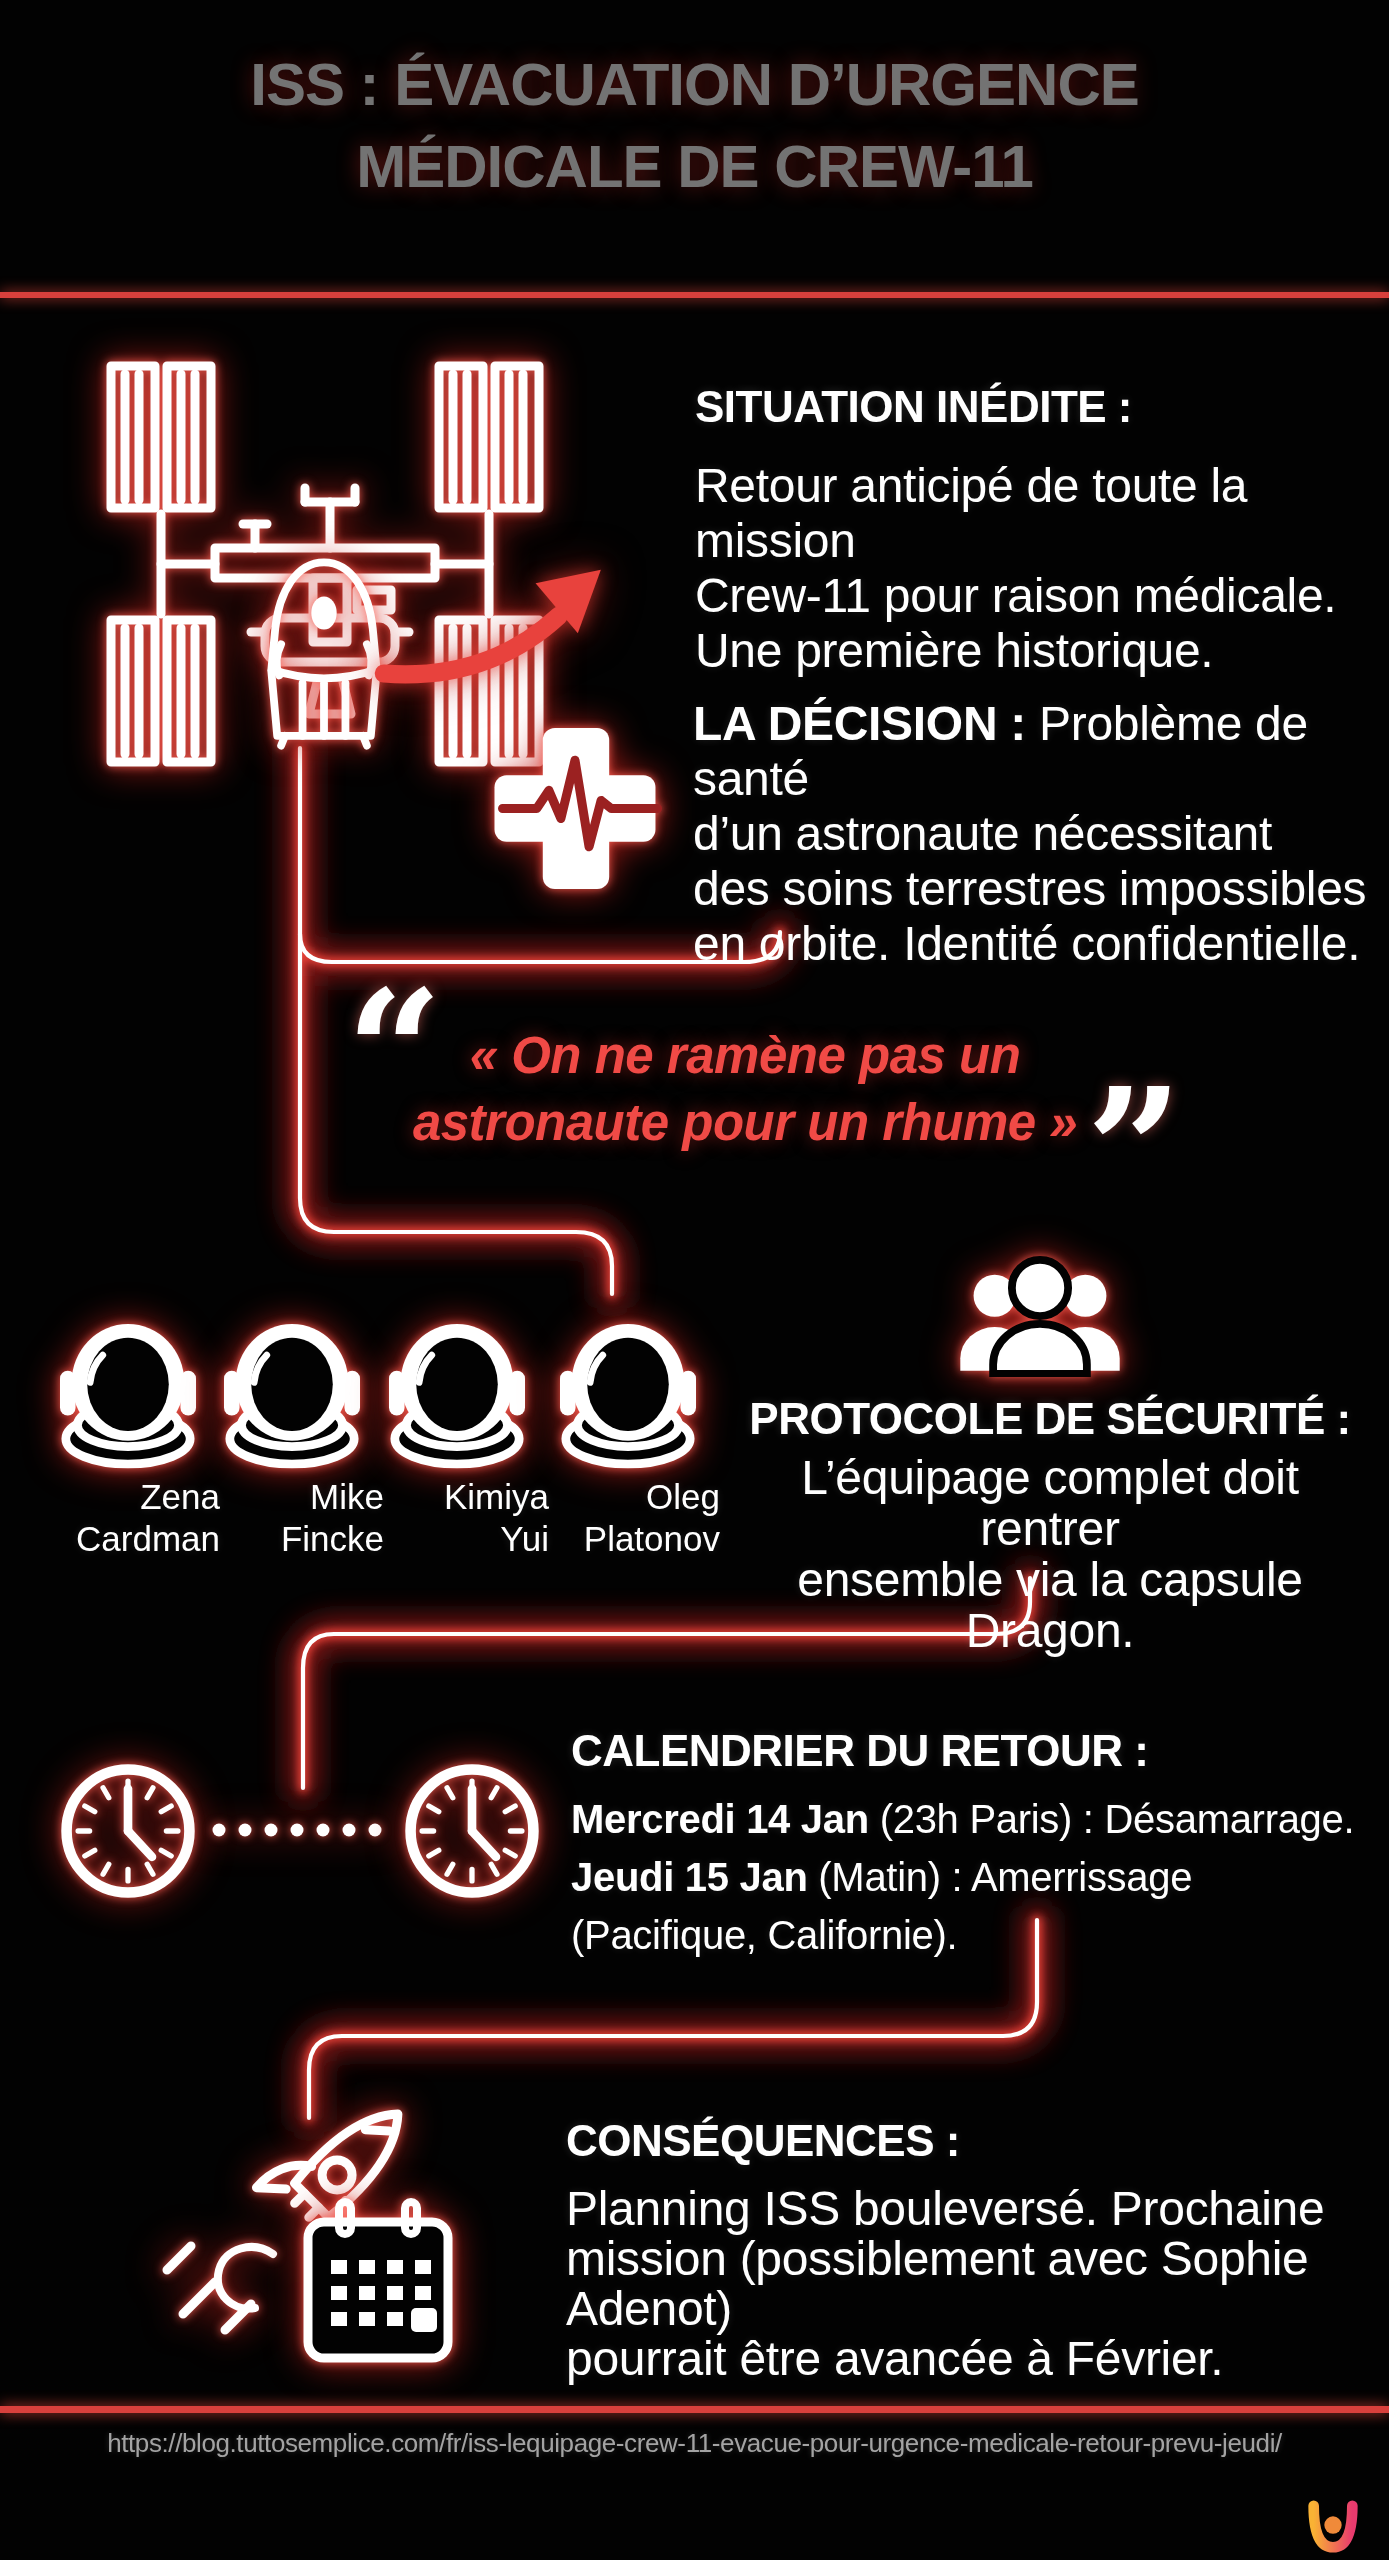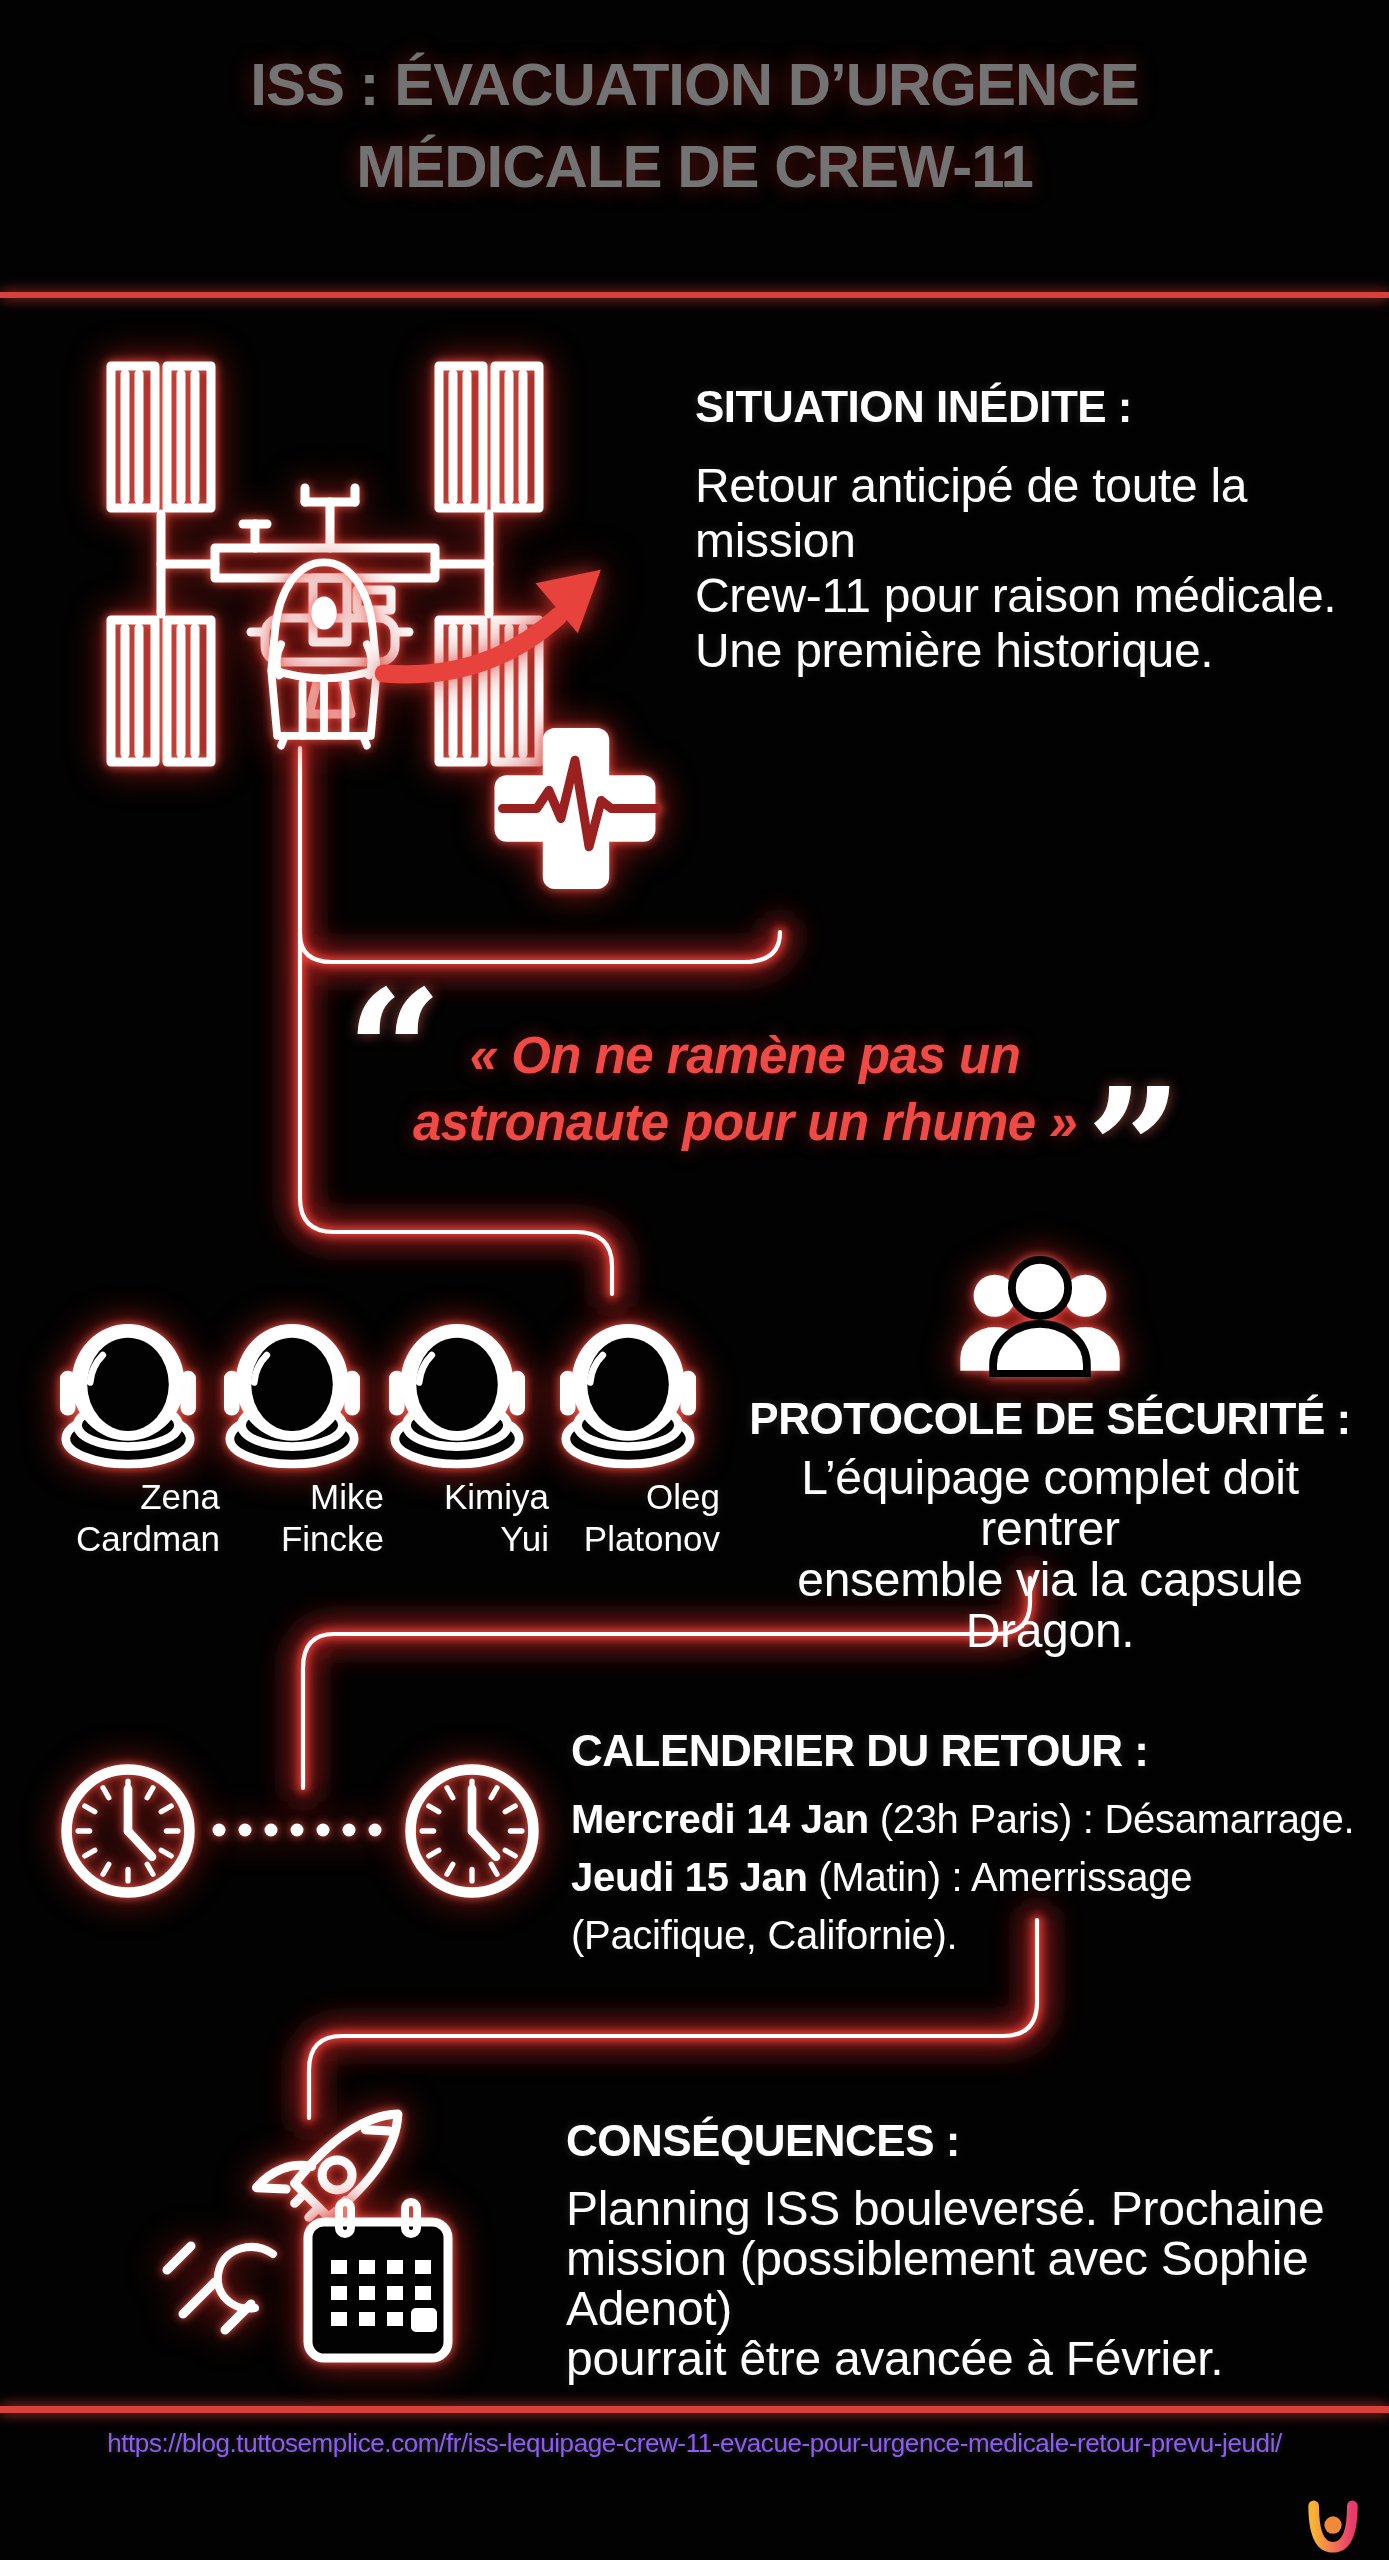--- a/index.html
+++ b/index.html
@@ -34,21 +34,21 @@
   .protocole{left:748px;top:1394px;width:604px;text-align:center;}
   .protocole .h{margin-bottom:8px;}
   .protocole .body-line{line-height:51px;}
   .calendrier{left:571px;top:1726px;}
   .calendrier .h{margin-bottom:14px;}
   .calendrier .body-line{font-size:40px;line-height:58px;}
   .consequences{left:566px;top:2116px;}
   .consequences .h{margin-bottom:18px;}
   .consequences .body-line{line-height:50px;}
   .url{position:absolute;top:2428px;left:0;width:100%;text-align:center;font-size:26px;
-      letter-spacing:-.4px;color:#8b5cf6;text-shadow:0 0 6px rgba(255,255,255,.2);}
+      letter-spacing:-.4px;color:#a3a3a3;text-shadow:0 0 6px rgba(255,255,255,.2);}
   
   .icon{position:absolute;
         filter:drop-shadow(0 0 5px rgba(255,96,84,.9)) drop-shadow(0 0 17px rgba(196,32,26,.8));}
   .icon-red{position:absolute;
         filter:drop-shadow(0 0 9px rgba(232,62,52,.65)) drop-shadow(0 0 20px rgba(180,28,22,.5));}
   .neon{position:absolute;left:0;top:0;}
 </style>
 </head>
 <body>
 
@@ -163,20 +163,26 @@
     <div class="body-line">Crew-11 pour raison médicale.</div>
     <div class="body-line">Une première historique.</div>
   </div>
 
   <svg class="icon" style="left:492px;top:726px" width="172" height="166" viewBox="0 0 170 165">
     <rect x="50" y="2" width="66" height="160" rx="12" fill="#fff"></rect>
     <rect x="2" y="49" width="160" height="66" rx="12" fill="#fff"></rect>
     <polyline points="10,82 44,82 56,64 68,92 82,34 96,120 108,74 118,82 164,82" fill="none" stroke="#9b2121" stroke-width="9" stroke-linecap="round" stroke-linejoin="round"></polyline>
   </svg>
 
+  <div class="block decision">
+    <div class="body-line"><b>LA DÉCISION :</b><span> Problème de santé</span></div>
+    <div class="body-line">d’un astronaute nécessitant</div>
+    <div class="body-line">des soins terrestres impossibles</div>
+    <div class="body-line">en orbite. Identité confidentielle.</div>
+  </div>
 
   <div class="qmark q-open">“</div>
   <div class="quote-text">
     <div>« On ne ramène pas un</div>
     <div>astronaute pour un rhume »</div>
   </div>
   <div class="qmark q-close">”</div>
 
   <svg class="icon" style="left:60px;top:1322px" width="136" height="148" viewBox="0 0 140 152">
     <ellipse cx="70" cy="120" rx="64" ry="26" fill="#020202" stroke="#fff" stroke-width="9"></ellipse>

